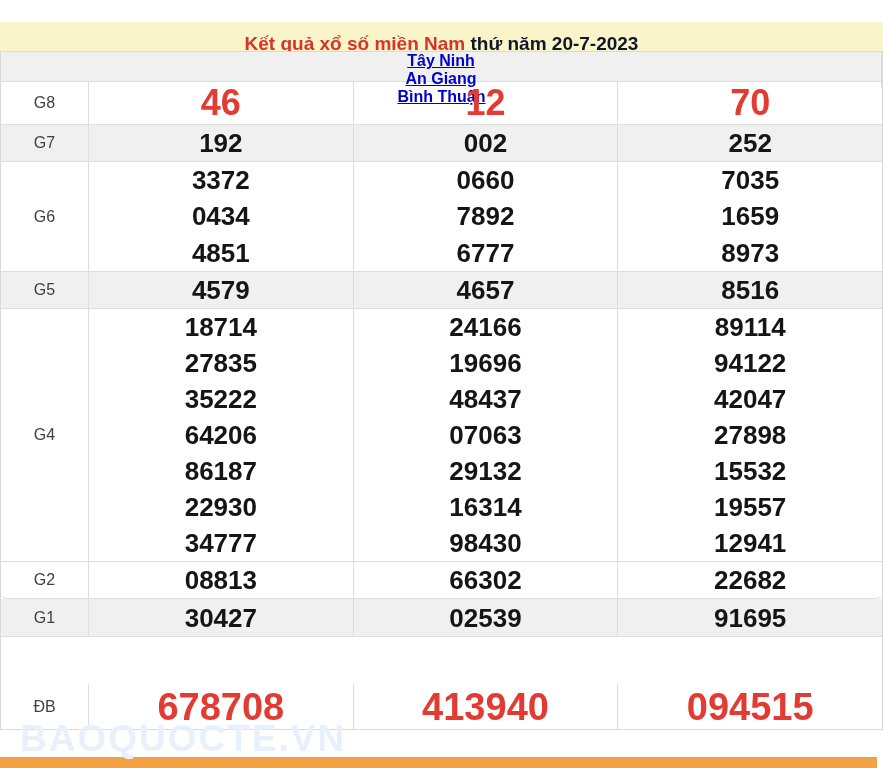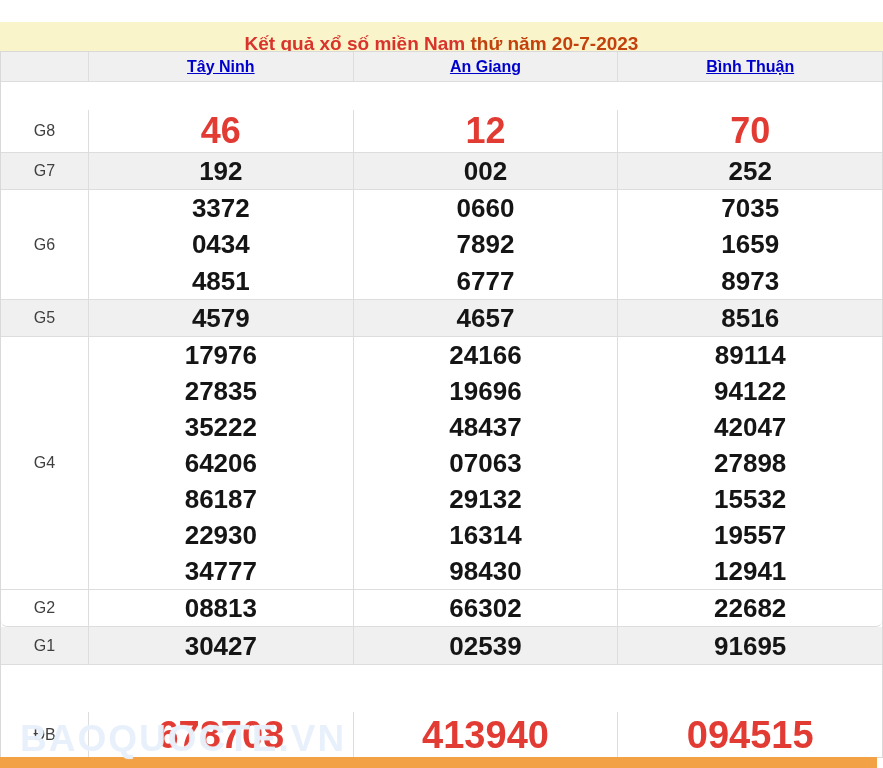--- a/index.html
+++ b/index.html
@@ -9,38 +9,38 @@
     font-family:"Liberation Sans","DejaVu Sans",sans-serif;
   }
   
   .banner{
     position:absolute;top:0;left:0;width:883px;height:44px;
     background:#faf4cb;
     display:flex;align-items:center;justify-content:center;
     font-size:19px;font-weight:bold;white-space:pre;margin-top:22px;
   }
   .banner .title-link{color:#d8342c;text-decoration:underline;cursor:pointer;}
-  .banner .title-rest{color:#c2410c;}
+  .banner .title-rest{color:#0f172a;}
   
   .tbl{
     position:absolute;top:51px;left:0;width:881px;
     border:1px solid #d9d9d9;border-bottom:1px solid #d9d9d9;
     background:#fff;
   }
   .row{display:flex;width:100%;box-sizing:border-box;border-bottom:1px solid #ddd;}
   .row:last-child{border-bottom:none;}
   .row.gray{background:#f0f0f0;}
   .cell{
     box-sizing:border-box;border-right:1px solid #ddd;
     display:flex;flex-direction:column;justify-content:space-around;align-items:center;
   }
   .cell:last-child{border-right:none;}
   .cell.label-col{width:88px;flex:none;}
   .cell.data-col{flex:1;}
-  .header-row{height:30px;background:#f2f2f2;}
+  .header-row{height:30px;background:#f2f2f2;flex-direction:column;}
   .col-link{
     color:#0000cc;font-weight:bold;font-size:16px;
     text-decoration:underline;cursor:pointer;
   }
   .prize-label{color:#404040;font-size:16px;}
   .num{
     color:#151515;font-weight:bold;font-size:26px;line-height:1;
     padding:1px 0;
   }
   .row.hl-g8 .num{color:#e23b33;font-size:36px;}
@@ -72,21 +72,21 @@
       <div class="cell data-col">
         <span class="col-link">Tây Ninh</span>
       </div>
       <div class="cell data-col">
         <span class="col-link">An Giang</span>
       </div>
       <div class="cell data-col">
         <span class="col-link">Bình Thuận</span>
       </div>
     </div>
-    <div class="row hl-g8" style="height: 43px; margin-top: 28px;">
+    <div class="row hl-g8" style="height: 43px;">
       <div class="cell label-col">
         <span class="prize-label">G8</span>
       </div>
       <div class="cell data-col">
         <div class="num">46</div>
       </div>
       <div class="cell data-col">
         <div class="num">12</div>
       </div>
       <div class="cell data-col">
@@ -139,21 +139,21 @@
       </div>
       <div class="cell data-col">
         <div class="num">8516</div>
       </div>
     </div>
     <div class="row" style="height: 253px;">
       <div class="cell label-col">
         <span class="prize-label">G4</span>
       </div>
       <div class="cell data-col">
-        <div class="num">17976</div>
+        <div class="num">18714</div>
         <div class="num">27835</div>
         <div class="num">35222</div>
         <div class="num">64206</div>
         <div class="num">86187</div>
         <div class="num">22930</div>
         <div class="num">34777</div>
       </div>
       <div class="cell data-col">
         <div class="num">24166</div>
         <div class="num">19696</div>

